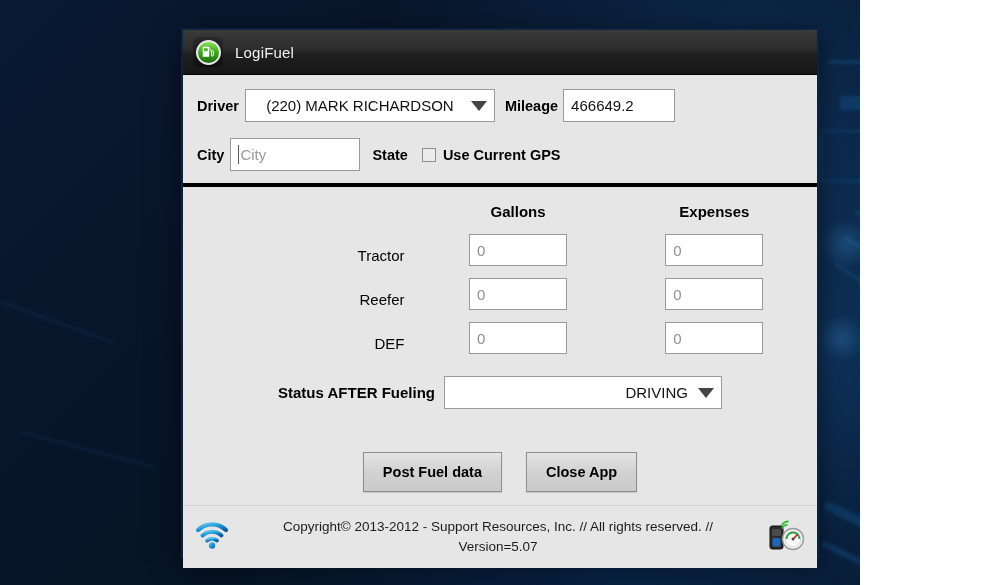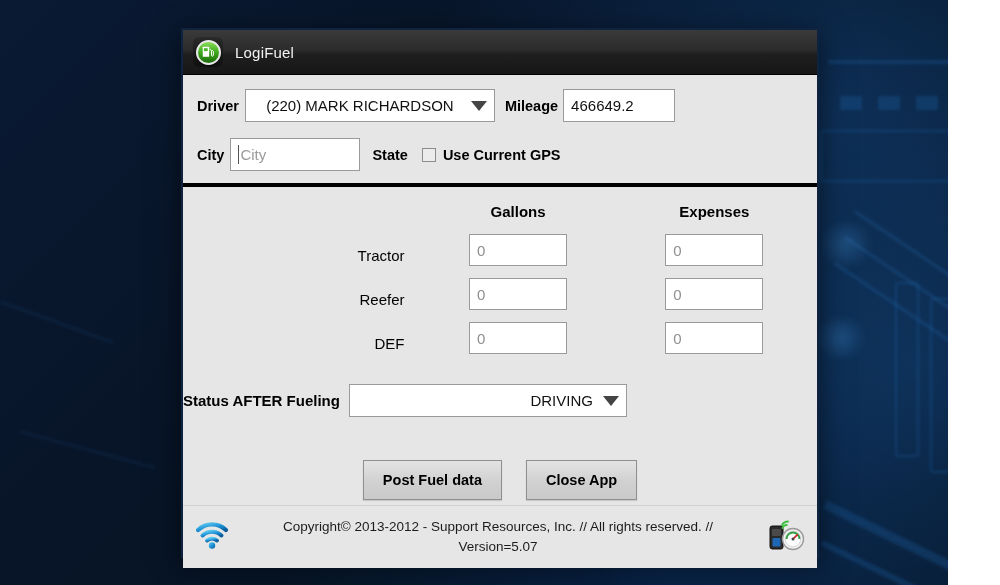--- a/index.html
+++ b/index.html
@@ -6,21 +6,21 @@
   html, body {
     margin: 0; padding: 0;
     width: 1000px; height: 585px;
     overflow: hidden;
     font-family: "Liberation Sans", sans-serif;
   }
 
   
   #desktop {
     position: relative;
-    width: 948px; height: 585px;
+    width: 860px; height: 585px;
     background:
       radial-gradient(circle at 88% 18%, rgba(20,70,130,0.45) 0%, rgba(0,0,0,0) 42%),
       radial-gradient(circle at 96% 62%, rgba(25,85,150,0.40) 0%, rgba(0,0,0,0) 38%),
       radial-gradient(circle at 70% 95%, rgba(10,45,95,0.55) 0%, rgba(0,0,0,0) 45%),
       linear-gradient(135deg, #0a1a33 0%, #081529 35%, #061424 60%, #04101e 100%);
     overflow: hidden;
   }
   .circuit {
     position: absolute;
     border: 2px solid rgba(30,105,175,0.30);
@@ -192,21 +192,22 @@
     display: inline-flex;
     align-items: center;
     padding-left: 7px;
     font-size: 15px;
     color: #8f8f8f;
   }
 
   #status-row {
     display: flex;
     align-items: center;
-    margin-top: 18px;
+    justify-content: center;
+    margin-top: 10px;
   }
   #status-label {
     font-weight: bold;
     font-size: 15px;
     margin-right: 9px;
   }
   #status-field {
     width: 278px;
     height: 33px;
   }

